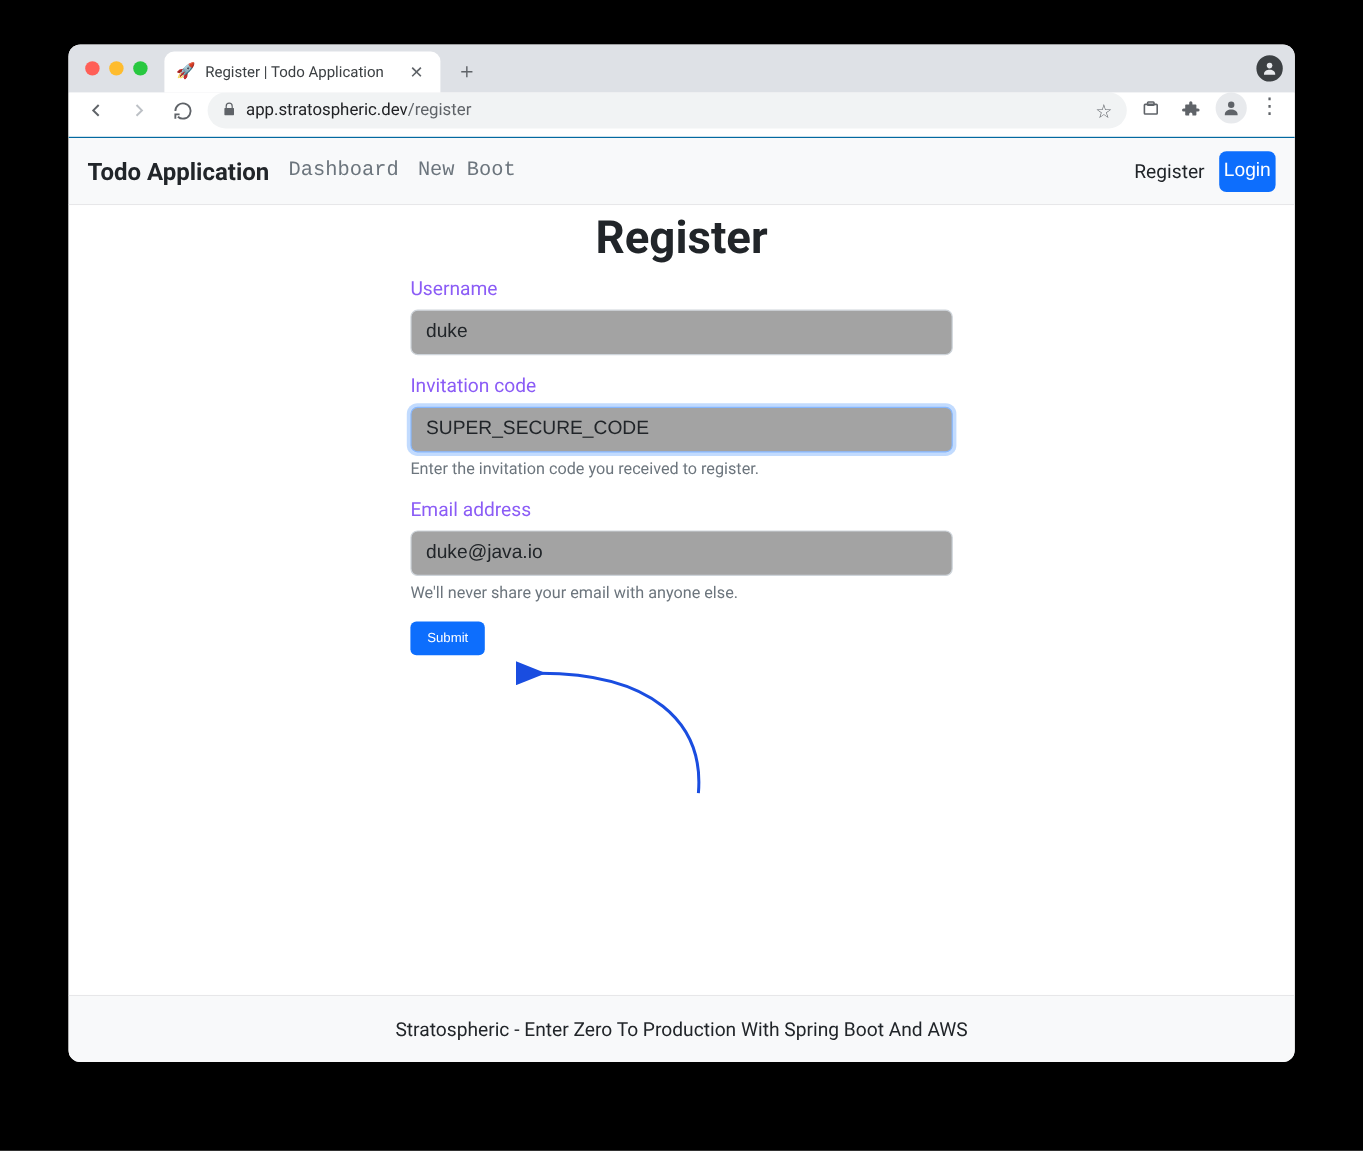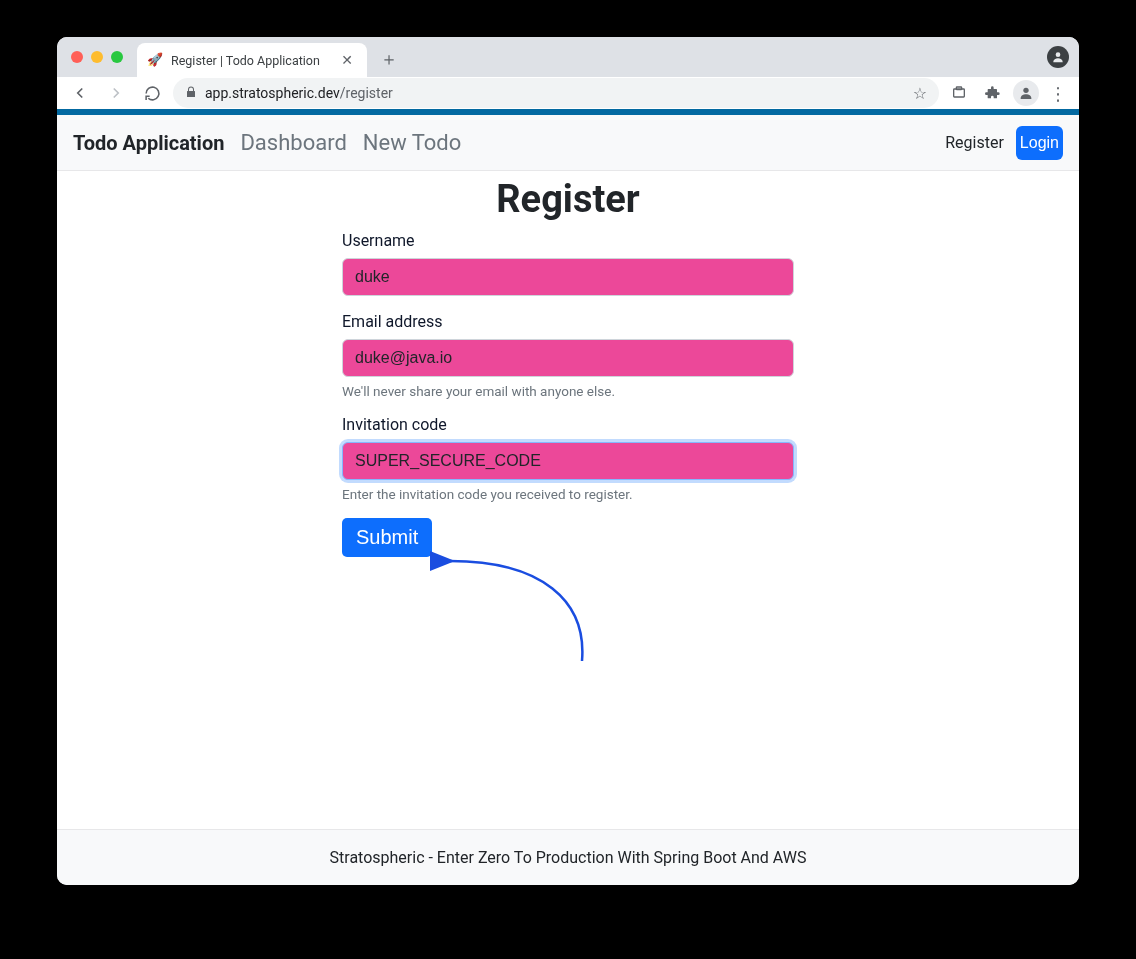--- a/index.html
+++ b/index.html
@@ -72,24 +72,23 @@
       background:#3c4043;
       display:flex;align-items:center;justify-content:center;
     }
     .incognito-pill svg { width:14px; height:14px; fill:#e8eaed; }
 
     
     .toolbar {
       background: #fff;
       height: 38px;
       display:flex;
-      align-items:center;
       padding: 0 8px;
       gap: 6px;
-      border-bottom: 6px solid #0369a1;
+      border-bottom: 1px solid #0369a1;
     }
     .nav-btn {
       width: 30px; height: 30px;
       display:flex; align-items:center; justify-content:center;
       color:#5f6368; cursor:pointer; border-radius:50%;
       font-size: 18px;
     }
     .nav-btn.disabled { color: #bdc1c6; cursor:default; }
     .omnibox {
       flex:1;
@@ -128,21 +127,21 @@
     }
     .app-navbar {
       background:#f8f9fa;
       border-bottom:1px solid #e7e7e9;
       height: 56px;
       display:flex;
       align-items:center;
       padding: 0 16px;
     }
     .brand { font-size:20px; font-weight:700; color:#212529; margin-right: 16px; }
-    .nav-link { color:#6c757d; font-size:22px; margin-right: 16px; cursor:pointer; }
+    .nav-link { color:#6c757d; font-size:17px; margin-right: 16px; cursor:pointer;font-family:Liberation Mono, monospace; }
     .nav-right { margin-left:auto; display:flex; align-items:center; gap:12px; }
     .nav-register { color:#212529; font-size:16px; cursor:pointer; }
     .login-btn {
       background:#0d6efd; color:#fff; border:none;
       padding: 8px 4px; border-radius:6px; font-size:16px; cursor:pointer;
     }
     .main-content {
       flex:1;
       background:#fff;
       position:relative;
@@ -154,44 +153,44 @@
       font-weight:700;
       color:#212529;
       margin-top: 6px;
       margin-bottom: 10px;
     }
     .form {
       width: 452px;
       margin: 0 auto;
     }
     .form-group { margin-bottom: 16px; }
-    .form-label { display:block; font-size:16px; color:#0f172a; margin-bottom:8px; }
+    .form-label { display:block; font-size:16px; color:#8b5cf6; margin-bottom:8px; }
     .form-control {
       width:100%;
       height:38px;
       border:1px solid #ced4da;
       border-radius:6px;
       padding: 14px 12px;
       font-size:16px;
       color:#212529;
-      background:#ec4899;
+      background:#a3a3a3;
       outline:none;
     }
     .form-control.focused {
       border-color:#86b7fe;
       box-shadow: 0 0 0 3px rgba(13,110,253,.25);
     }
     .form-text {
       font-size:13.5px;
       color:#6c757d;
       margin-top:6px;
     }
     .submit-btn {
       background:#0d6efd; color:#fff; border:none;
-      padding: 8px 14px; border-radius:5px; font-size:20px; cursor:pointer;
+      padding: 8px 14px; border-radius:5px; font-size:11px; cursor:pointer;
     }
     .footer {
       background:#f8f9fa;
       border-top:1px solid #e7e7e9;
       text-align:center;
       padding: 18px 0;
       font-size:16px;
       color:#212529;
     }
     
@@ -282,46 +281,46 @@
           <path d="M4 20c0-4 4-6 8-6s8 2 8 6v1H4z"></path>
         </svg>
     </div>
     <div class="kebab">⋮</div>
   </div>
 
   <div class="page">
     <div class="app-navbar">
       <div class="brand">Todo Application</div>
       <div class="nav-link">Dashboard</div>
-      <div class="nav-link">New Todo</div>
+      <div class="nav-link">New Boot</div>
       <div class="nav-right">
         <div class="nav-register">Register</div>
         <button class="login-btn">Login</button>
       </div>
     </div>
 
     <div class="main-content">
       <h1 class="page-title">Register</h1>
 
       <form class="form">
         <div class="form-group">
           <label class="form-label">Username</label>
           <input class="form-control" value="duke" style="">
         </div>
 
         <div class="form-group">
+          <label class="form-label">Invitation code</label>
+          <input class="form-control focused" value="SUPER_SECURE_CODE" style="">
+          <div class="form-text">Enter the invitation code you received to register.</div>
+        </div>
+
+        <div class="form-group">
           <label class="form-label">Email address</label>
           <input class="form-control" value="duke@java.io" style="">
           <div class="form-text">We'll never share your email with anyone else.</div>
-        </div>
-
-        <div class="form-group">
-          <label class="form-label">Invitation code</label>
-          <input class="form-control focused" value="SUPER_SECURE_CODE" style="">
-          <div class="form-text">Enter the invitation code you received to register.</div>
         </div>
 
         <button type="button" class="submit-btn">Submit</button>
       </form>
 
       <div class="annotation">
         <svg width="220" height="150">
           <defs>
             <marker id="arrowhead" markerWidth="10" markerHeight="8" refX="2" refY="4" orient="auto">
               <polygon points="10 0, 0 4, 10 8" fill="#1a4de0"></polygon>

